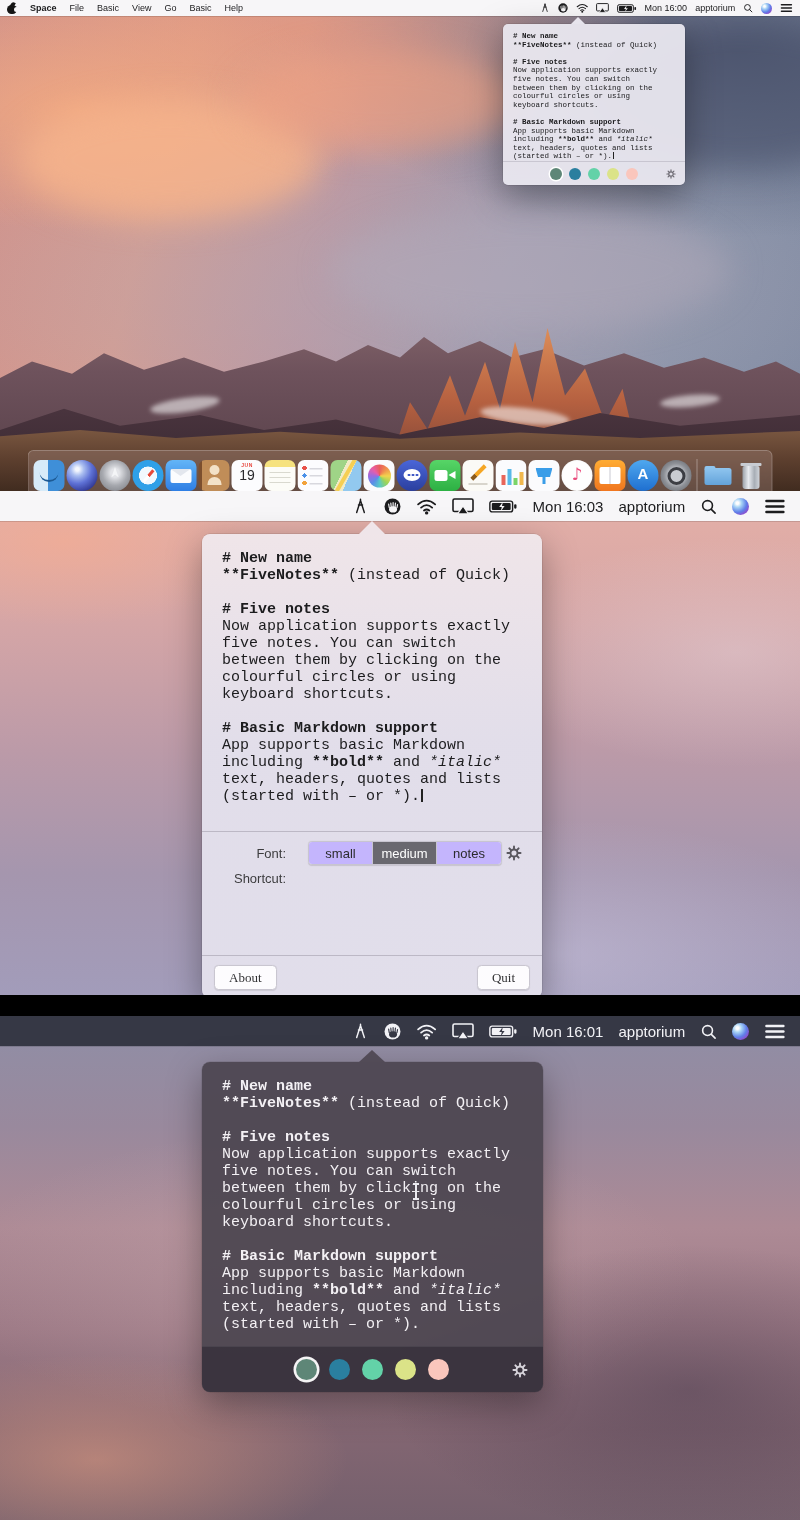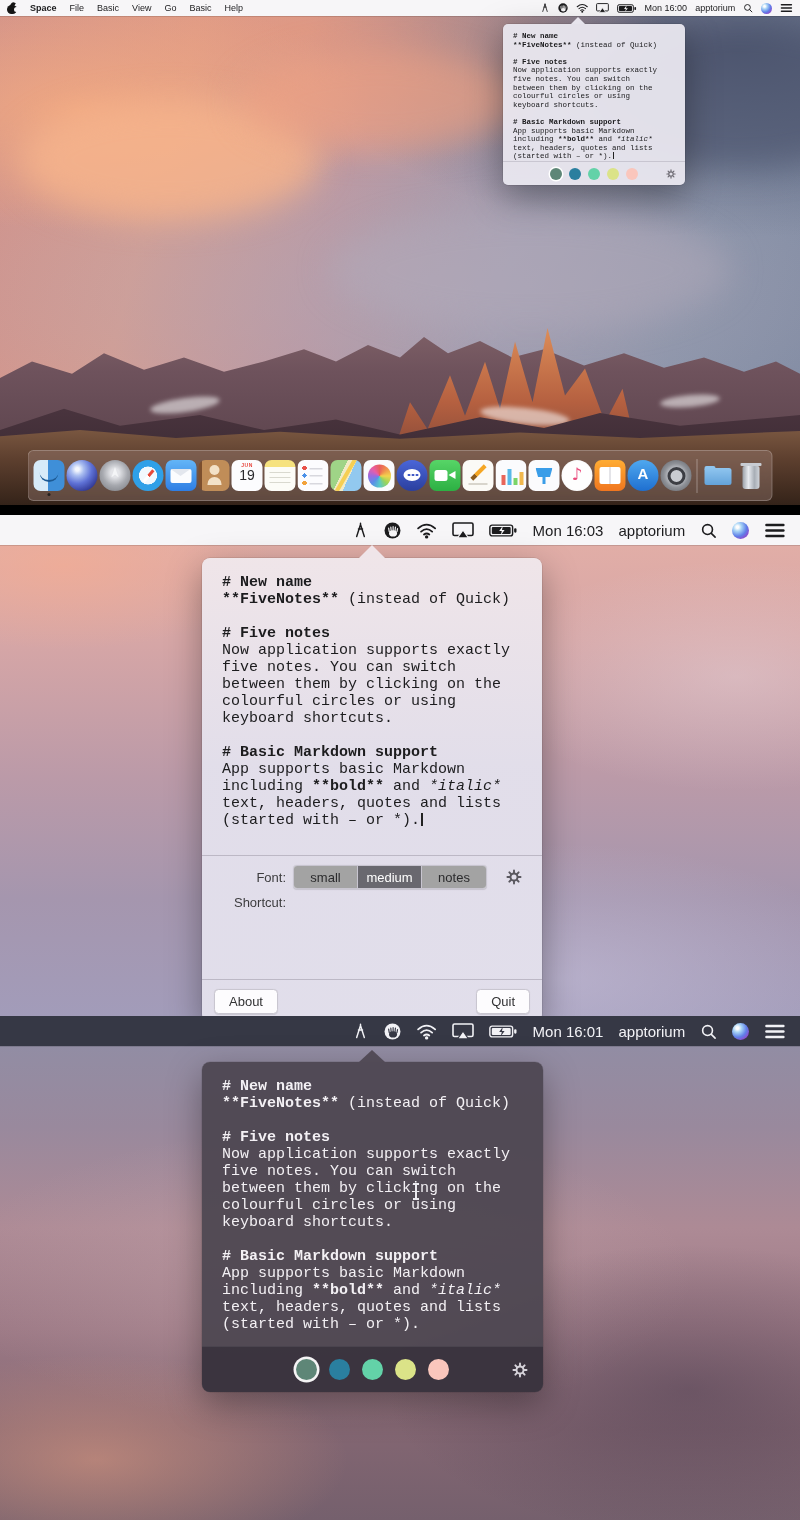--- a/index.html
+++ b/index.html
@@ -1,20 +1,20 @@
 <!DOCTYPE html>
 <html><head>
 <meta charset="utf-8">
 <style>
   html,body{margin:0;padding:0}
   body{width:800px;height:1520px;position:relative;overflow:hidden;background:#000;
        font-family:"Liberation Sans",sans-serif;-webkit-font-smoothing:antialiased}
   .section{position:absolute;left:0;width:800px;overflow:hidden}
   #sec-desktop{top:0;height:505px}
-  #sec-light{top:515px;height:504px}
+  #sec-light{top:491px;height:504px}
   #sec-dark{top:1016px;height:504px}
 
   
   .wall{position:absolute;inset:0}
   #sec-desktop .wall{background:
      radial-gradient(ellipse 420px 170px at 10% 22%, rgba(244,170,128,.85), transparent 70%),
      radial-gradient(ellipse 520px 200px at 38% 6%, rgba(236,152,120,.65), transparent 70%),
      radial-gradient(ellipse 600px 260px at 92% 10%, rgba(70,78,104,.7), transparent 72%),
      radial-gradient(ellipse 700px 220px at 55% 58%, rgba(176,168,184,.55), transparent 75%),
      linear-gradient(105deg,#cf928c 0%,#d49d92 22%,#bd97a0 42%,#9d9aae 62%,#8792a8 82%,#7f8aa2 100%)}
@@ -89,47 +89,47 @@
   .bar-sm .gear{position:absolute;right:9px;color:#6e6c74}
   .bar-sm .gear svg{height:10px}
 
   
   #pop-light{left:202px;top:43px;width:340px;height:464px;--pop-bg:#e6e3ec;
      background:linear-gradient(180deg,rgba(240,231,235,.97),rgba(227,224,236,.97) 45%)}
   #pop-light .pop-arrow{left:157px;top:-13px;border-bottom:13px solid rgba(240,231,235,.98)}
   .note-md{padding:16px 20px 0;font-size:15px;line-height:17px;color:#1c1c1e;height:281px}
   .hr{height:1px;background:rgba(120,115,130,.35)}
   .settings{padding:9px 0 4px}
-  .srow{display:grid;grid-template-columns:84px 1fr;column-gap:7px;align-items:center;margin-bottom:6px;padding-right:12px}
+  .srow{display:grid;grid-template-columns:84px 1fr;column-gap:22px;align-items:center;margin-bottom:6px;padding-right:12px}
   .slabel{text-align:right;font-size:13px;color:#3c3c3e}
   .srow.top{align-items:start}
   .srow.top .slabel{padding-top:2px}
   .seg-wrap{display:flex;align-items:center;justify-content:space-between}
   .seg{display:flex;border:1px solid #c8c5d0;border-radius:4px;overflow:hidden;background:#fdfdfe;box-shadow:0 0.5px 1px rgba(0,0,0,.12)}
-  .seg-btn{appearance:none;border:none;background:#a3a3a3;width:64px;height:22px;font-size:13px;color:#2b2b2d;
+  .seg-btn{appearance:none;border:none;background:#c4b5fd;width:64px;height:22px;font-size:13px;color:#2b2b2d;
      font-family:"Liberation Sans",sans-serif;border-right:1px solid #c8c5d0;padding:0}
   .seg-btn:last-child{border-right:none}
   .seg-btn.active{background:#69686f;color:#fff}
   .gear{display:inline-flex;line-height:0}
   .gear svg{height:16px}
   .gear-dark{color:#59575e;margin-right:8px}
   .sc-wrap{display:flex;align-items:center}
   .shortcut{width:172px;height:21px;background:#fff;border:1px solid #d2cfd9;border-right:none;border-radius:4px 0 0 4px;
      display:flex;align-items:center;justify-content:center;font-size:12.5px;color:#8e8e93}
   .sc-clear{appearance:none;width:21px;height:23px;border:1px solid #d2cfd9;background:#fff;border-radius:0 4px 4px 0;
      font-size:12px;color:#8e8e93;padding:0;font-family:"Liberation Sans",sans-serif;line-height:1}
   .checks{display:flex;flex-direction:column;gap:6px}
   .chk{display:flex;align-items:center;gap:6px;font-size:13px;color:#2b2b2d}
   .box{width:15px;height:15px;border-radius:3px;background:#fff;border:1px solid #c7c4cf;box-sizing:border-box;position:relative}
   .box.checked{background:#4a9df8;border-color:#3f8fe8}
   .box.checked::after{content:"";position:absolute;left:5px;top:2px;width:4px;height:8px;border:solid #fff;border-width:0 2px 2px 0;transform:rotate(42deg)}
   .btnrow{position:absolute;left:12px;right:12px;bottom:8px;display:flex;justify-content:space-between}
   .hr-bottom{position:absolute;left:0;right:0;bottom:42px}
   .pbtn{appearance:none;border:1px solid #c9c6d0;background:#fdfcfe;border-radius:4.5px;height:25px;padding:0 14px;
-     font-size:13px;color:#323234;font-family:Liberation Sans, sans-serif;box-shadow:0 0.5px 1px rgba(0,0,0,.1)}
+     font-size:13px;color:#323234;font-family:Liberation Serif, serif;box-shadow:0 0.5px 1px rgba(0,0,0,.1)}
 
   
   #pop-dark{left:202px;top:46px;width:341px;height:330px;background:rgba(77,70,81,.94)}
   #pop-dark .pop-arrow{left:157px;top:-12px;border-bottom:12px solid rgba(80,73,84,.96)}
   .note-dk{padding:16px 20px 0;font-size:15px;line-height:17px;color:#f3f0f4;height:269px}
   .bar-dk{position:absolute;left:0;right:0;bottom:0;height:45px;background:rgba(58,52,62,.95);
      border-radius:0 0 8px 8px;border-top:1px solid rgba(255,255,255,.08);
      display:flex;align-items:center;justify-content:center;gap:12px}
   .bar-dk .circle{width:21px;height:21px;border-radius:50%}
   .bar-dk .circle.sel{box-shadow:0 0 0 2.5px rgba(255,255,255,.95)}

